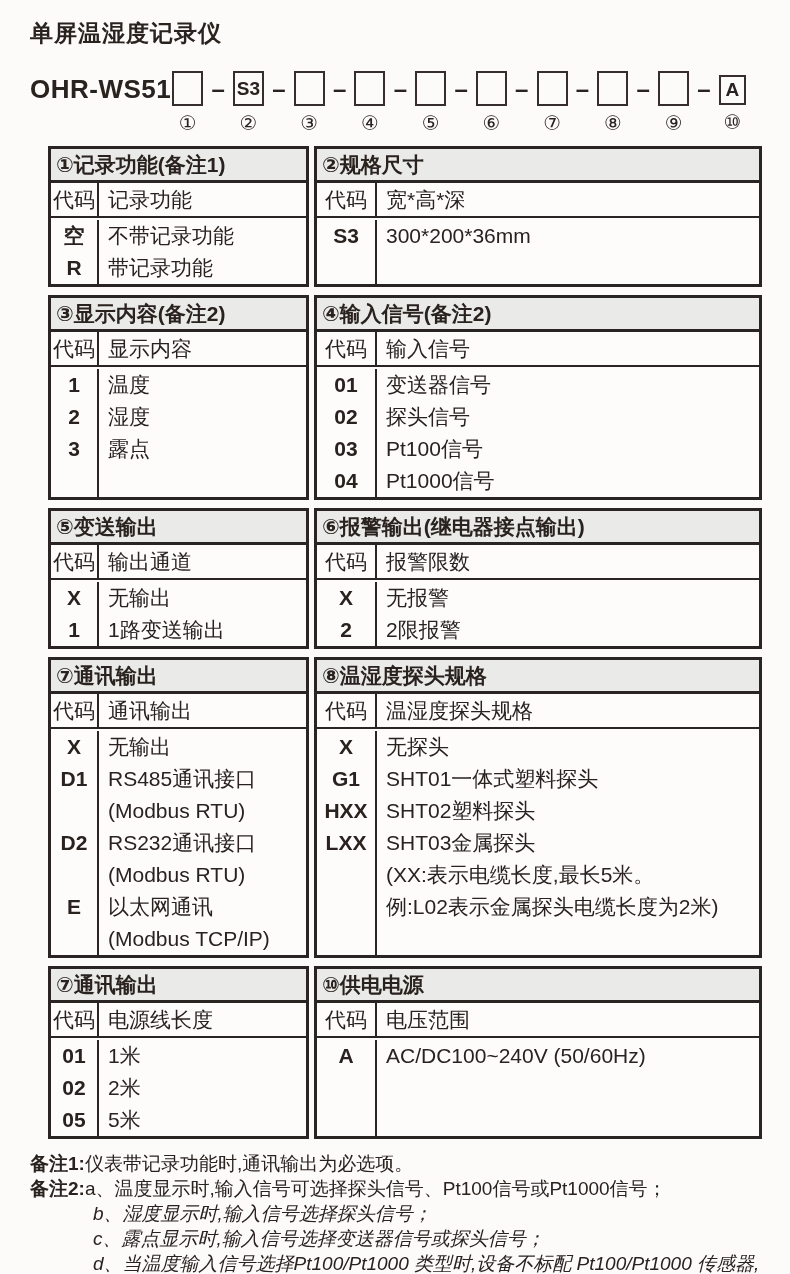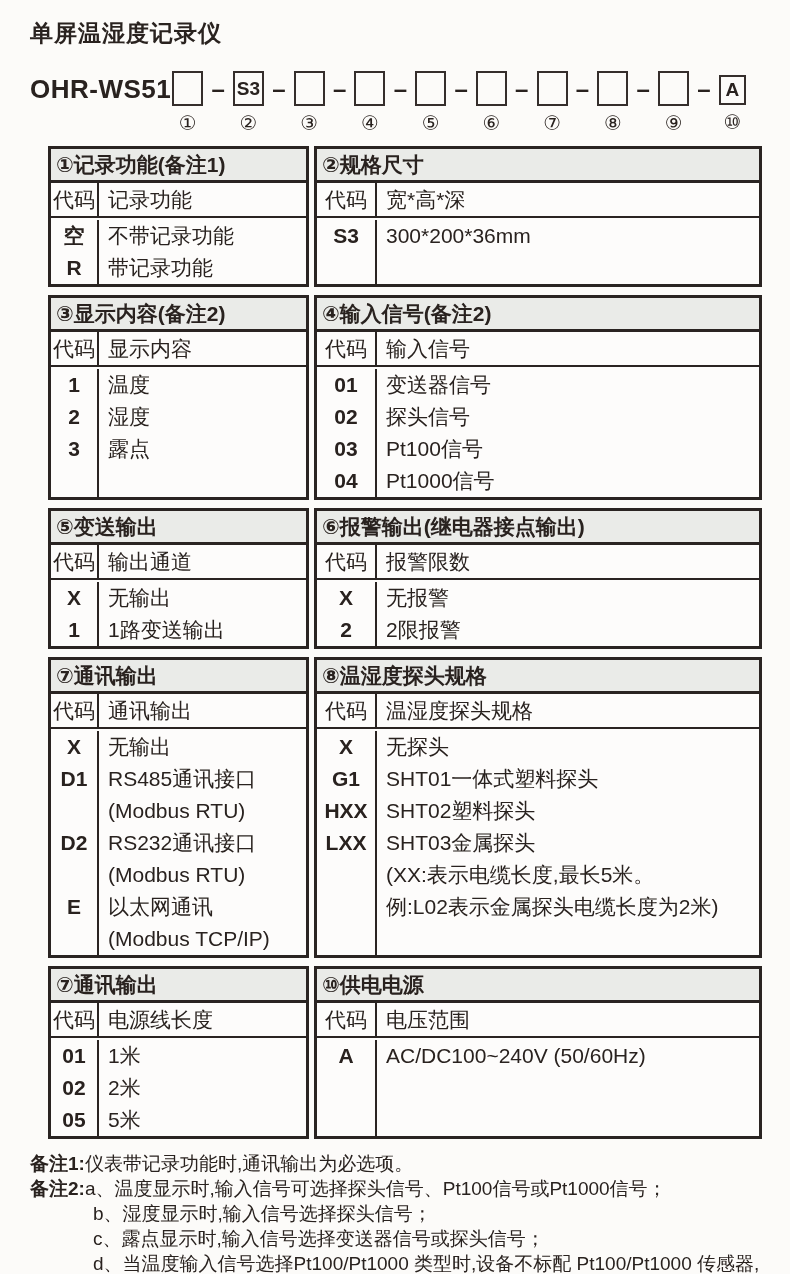--- a/index.html
+++ b/index.html
@@ -53,21 +53,21 @@
   .tbody { display: flex; flex: 1; font-size: 21px; padding-top: 2px; }
   .tbody .code-col { padding-top: 0; display: flex; flex-direction: column; }
   .tbody .code-col div { height: 32px; line-height: 32px; font-weight: 600; }
   .tbody .desc-col div { height: 32px; line-height: 32px; white-space: nowrap; }
 
   
   .notes { margin-top: 12px; font-size: 19px; line-height: 25px; }
   .note-line { display: flex; }
   .note-label { white-space: nowrap; font-weight: 600; }
   .note-text { white-space: nowrap; text-align: center; }
-  .ind1 { padding-left: 63px; }
+  .ind1 { padding-left: 63px; font-style: italic; }
   .ind2 { padding-left: 89px; }
 </style>
 </head>
 <body>
 
 <div class="wrap">
 
   <div class="page-title">单屏温湿度记录仪</div>
 
   <div class="model-line">

